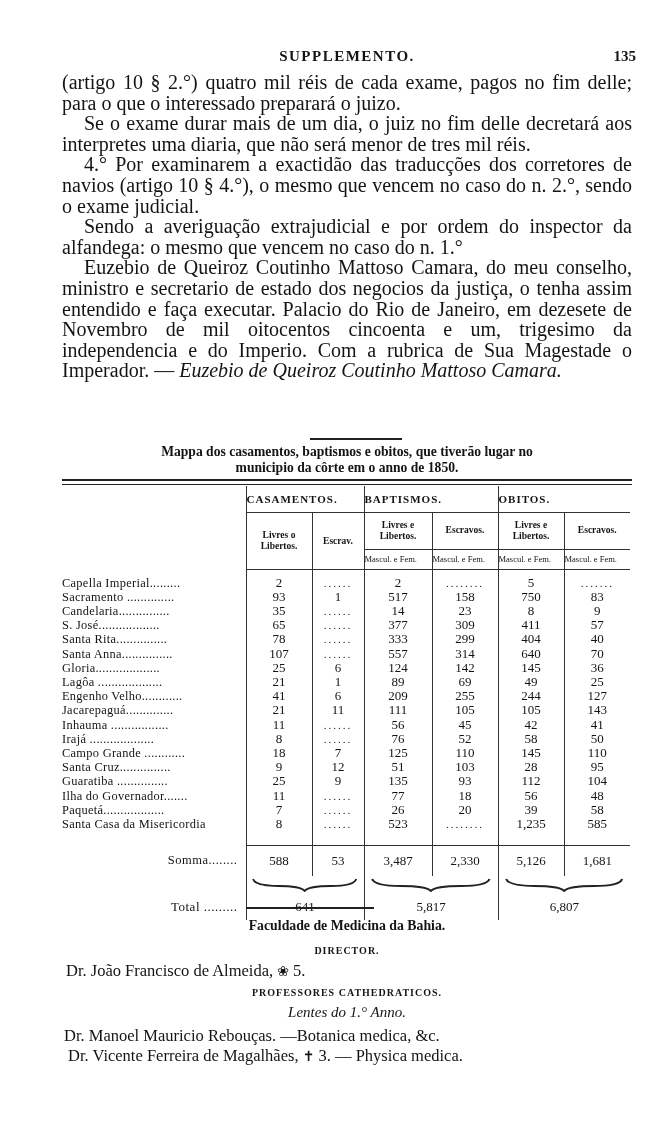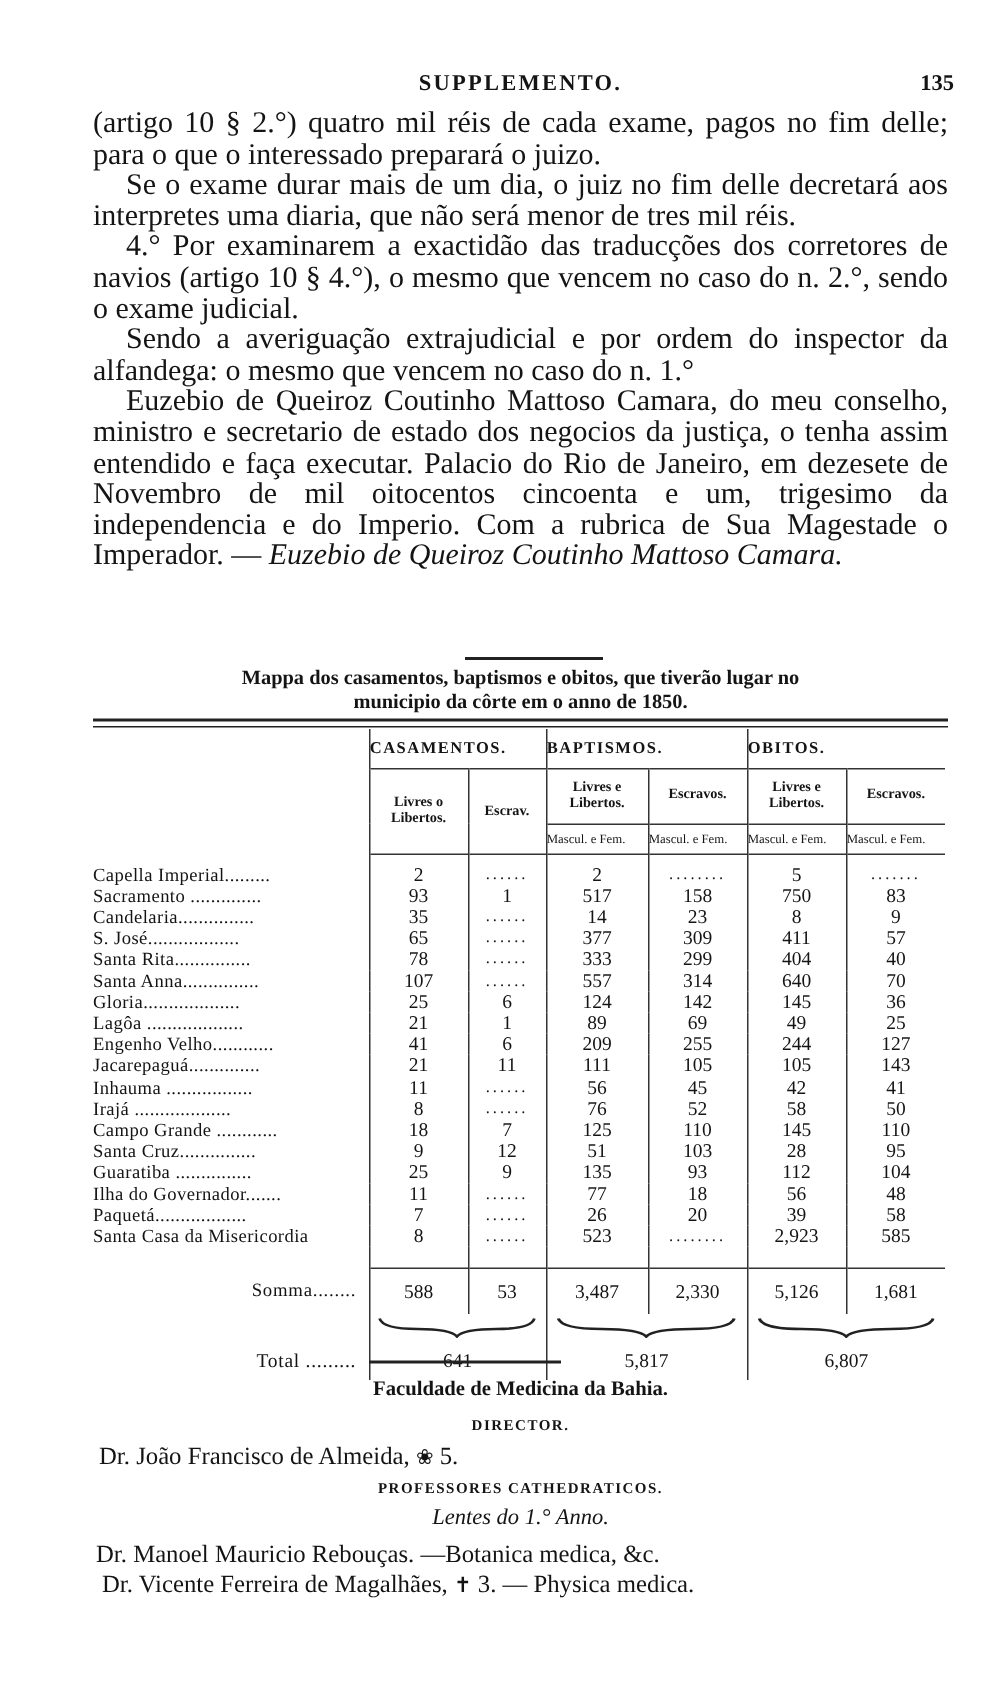--- a/index.html
+++ b/index.html
@@ -261,21 +261,21 @@
           <td class="num vl">20</td>
           <td class="num vl">39</td>
           <td class="num vl">58</td>
         </tr>
     <tr>
           <td class="name">Santa Casa da Misericordia</td>
           <td class="num vl">8</td>
           <td class="num vl dots">......</td>
           <td class="num vl">523</td>
           <td class="num vl dots">........</td>
-          <td class="num vl">2,923</td>
+          <td class="num vl">1,235</td>
           <td class="num vl">585</td>
         </tr>
 
     <tr>
           <td style="height:14px"></td>
           <td class="vl"></td>
           <td class="vl"></td>
           <td class="vl"></td>
           <td class="vl"></td>
           <td class="vl"></td>

